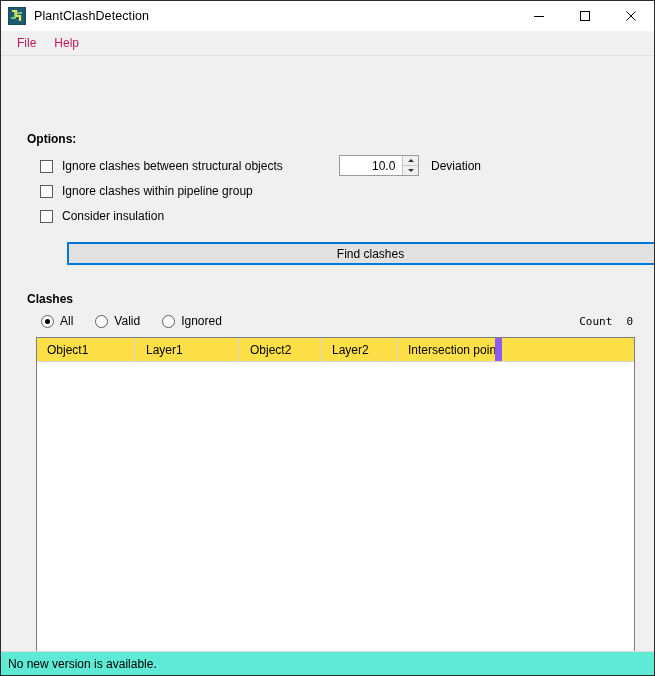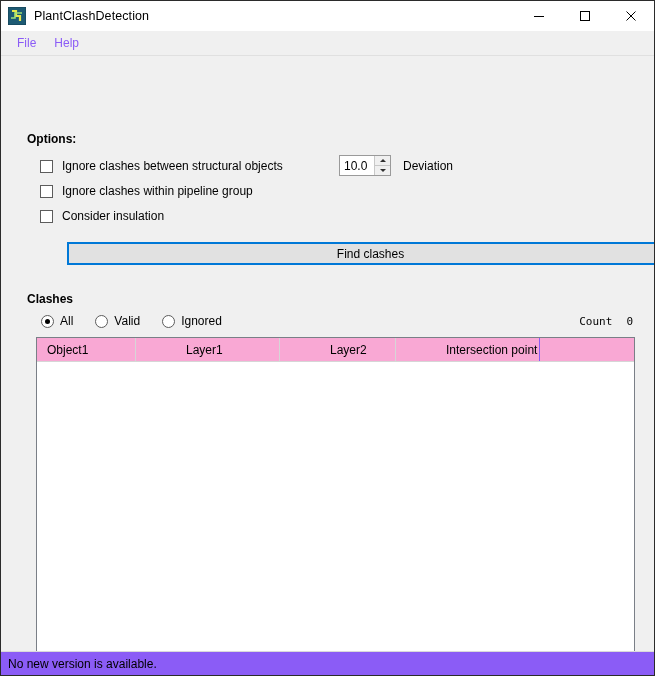--- a/index.html
+++ b/index.html
@@ -78,21 +78,21 @@
     min-height: 25px;
     background: #f0f0f0;
     border-bottom: 1px solid #e0e0e0;
     display: flex;
     align-items: center;
     padding-left: 7px;
     box-sizing: border-box;
   }
   .menu-item {
     font-size: 12px;
-    color: #8b5cf6;
+    color: #be185d;
     padding: 3px 9px;
     line-height: 14px;
     white-space: nowrap;
   }
 
   
   .client {
     flex: 1 1 auto;
     position: relative;
     background: #f0f0f0;
@@ -137,20 +137,21 @@
     display: flex;
     align-items: center;
   }
   .spinner {
     display: flex;
     align-items: stretch;
     height: 21px;
     box-sizing: border-box;
     border: 1px solid #9a9a9a;
     background: #ffffff;
+    padding-left: 28px;
   }
   .spin-value {
     width: 34px;
     display: flex;
     align-items: center;
     padding-left: 4px;
     font-size: 12px;
     color: #000000;
     background: #ffffff;
     box-sizing: border-box;
@@ -273,45 +274,44 @@
     box-sizing: border-box;
     border: 1px solid #7a7f87;
     background: #ffffff;
     overflow: hidden;
   }
   .table-head {
     display: flex;
     height: 24px;
     box-sizing: border-box;
     border-bottom: 1px solid #d6d6d6;
-    background: #f9a8d4;
-    gap: 40px;
+    background: #fde047;
   }
   .th {
     box-sizing: border-box;
     border-right: 1px solid #d6d6d6;
     display: flex;
     align-items: center;
     padding-left: 10px;
     font-size: 12px;
     color: #000000;
     white-space: nowrap;
     overflow: hidden;
   }
-  .th:last-child { border-right: 1px solid #8b5cf6; text-align: right; }
+  .th:last-child { border-right: 7px solid #8b5cf6; text-align: right; }
   .table-body {
     height: 321px;
     background: #ffffff;
   }
 
   
   .statusbar {
     height: 24px;
     min-height: 24px;
-    background: #8b5cf6;
+    background: #5eead4;
     border-top: 1px solid #dadada;
     display: flex;
     align-items: center;
     padding-left: 7px;
     box-sizing: border-box;
   }
   .status-text {
     font-size: 12px;
     color: #000000;
     white-space: nowrap;
@@ -411,20 +411,21 @@
 
     <div class="count-wrap">
       <span class="count-label">Count</span>
       <span>0</span>
     </div>
 
     <div class="table-outer">
       <div class="table-head">
         <div class="th" style="width:99px;">Object1</div>
         <div class="th" style="width:104px;">Layer1</div>
+        <div class="th" style="width:82px;">Object2</div>
         <div class="th" style="width:76px;">Layer2</div>
         <div class="th" style="width:104px;">Intersection point</div>
       </div>
       <div class="table-body"></div>
     </div>
 
   </div>
 
   <div class="statusbar">
     <span class="status-text">No new version is available.</span>

